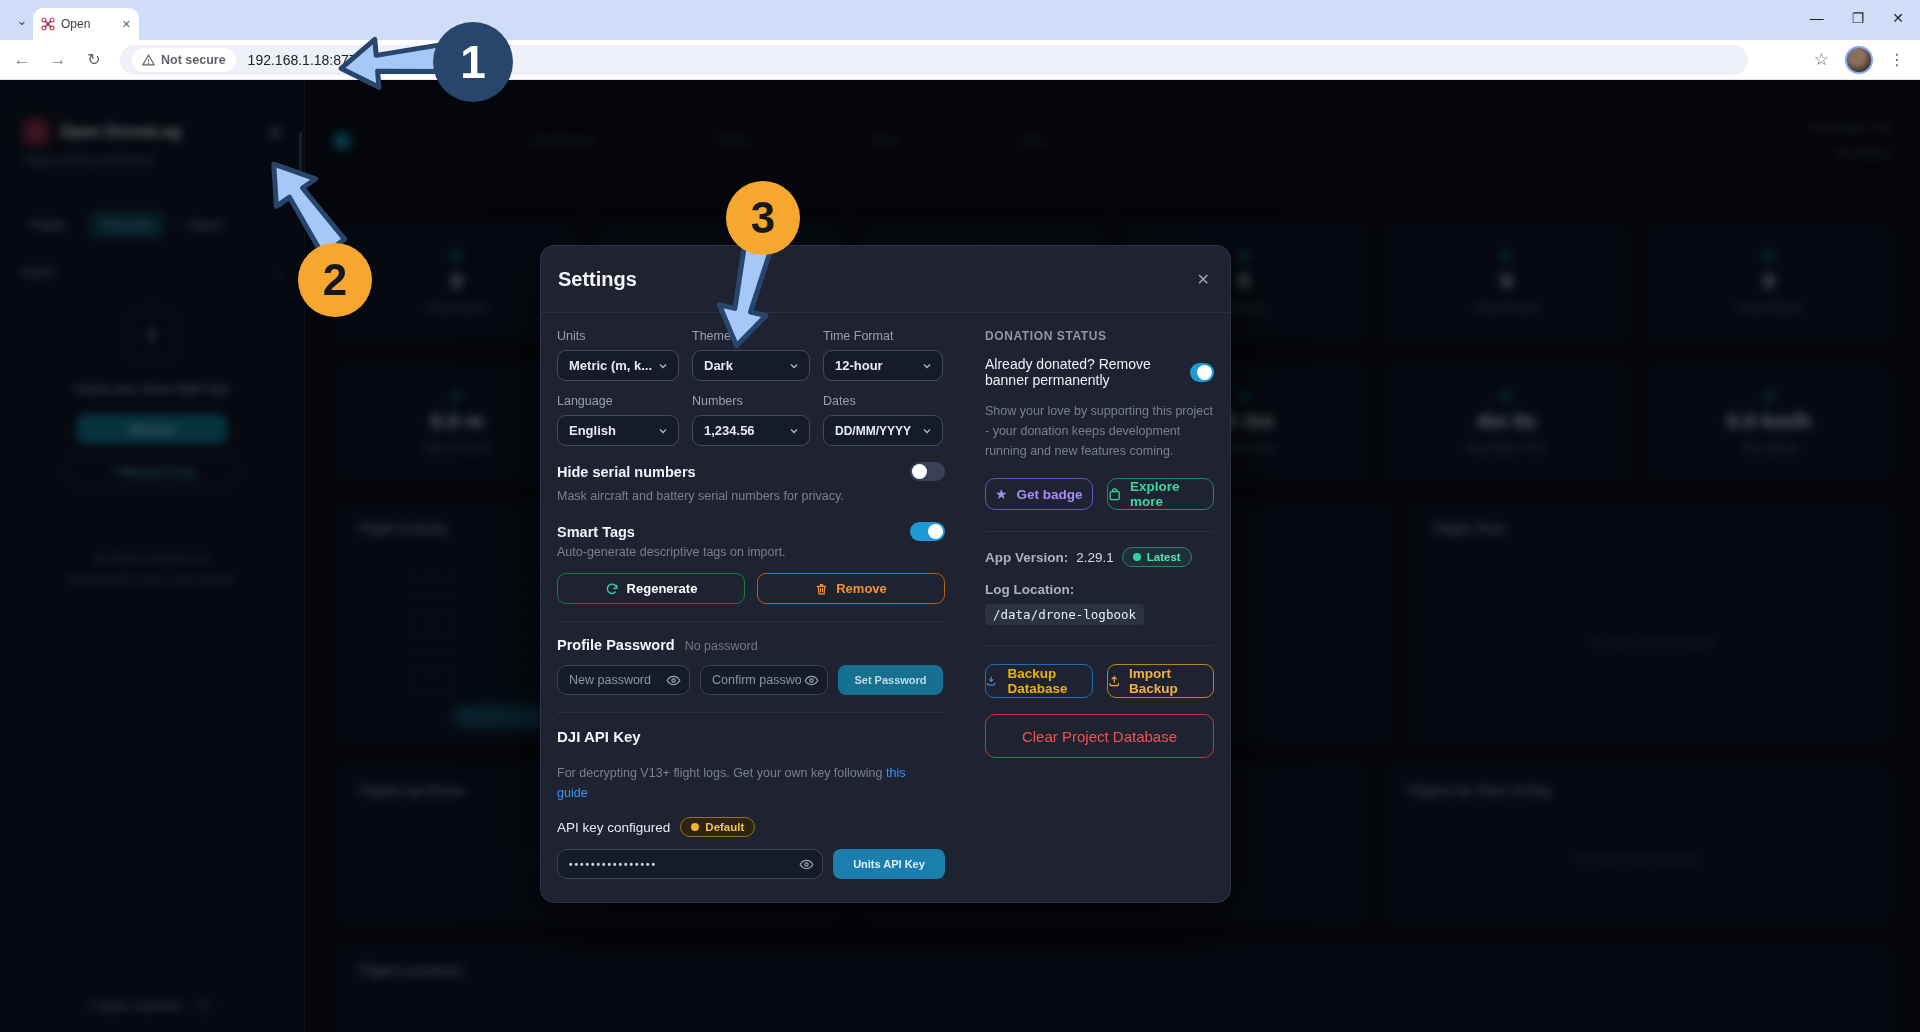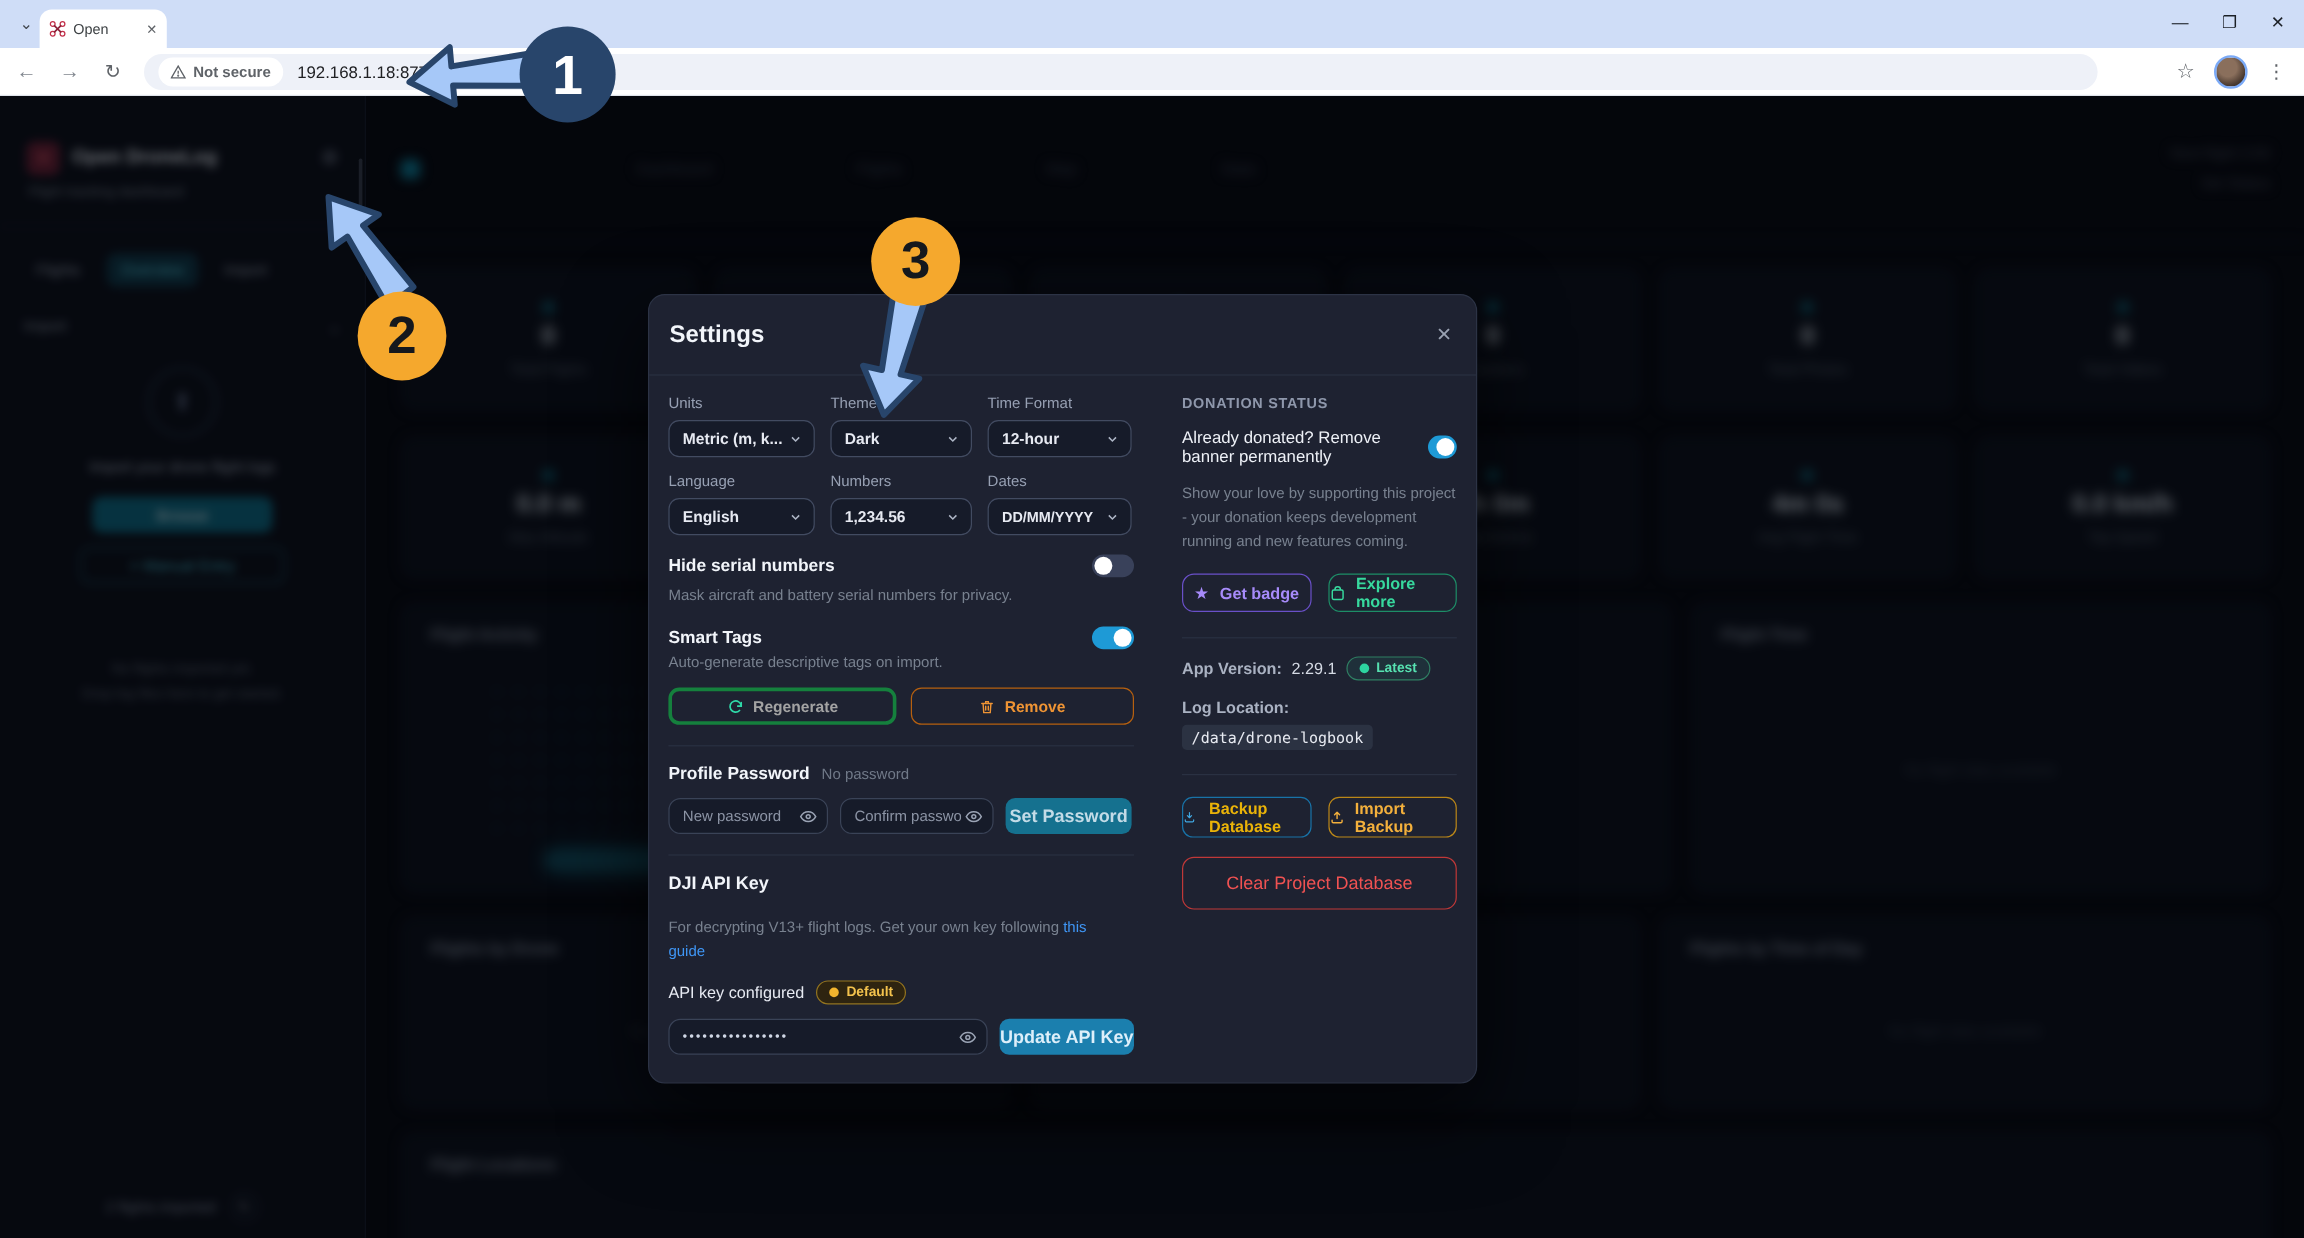--- a/index.html
+++ b/index.html
@@ -113,37 +113,37 @@
   .sec-desc { font-size:12.5px; color:#78818f; margin-top:6px; line-height:1.45; }
   .toggle { width:35px; height:19px; border-radius:10px; background:#39415a; position:relative; cursor:pointer; }
   .toggle .knob { position:absolute; top:2px; left:2px; width:15px; height:15px; border-radius:50%; background:#ffffff; }
   .toggle.on { background:#1e9ad6; }
   .toggle.on .knob { left:auto; right:2px; }
 
   .wide-select { margin-top:12px; height:31px; }
   .btn-pair { display:flex; gap:12px; margin-top:12px; }
   .obtn { flex:1; height:31px; border-radius:9px; display:flex; align-items:center; justify-content:center;
     gap:8px; font-size:13px; font-weight:700; cursor:pointer; background:transparent; }
-  .obtn.teal { border:3px solid #15803d; color:#a3a3a3; }
+  .obtn.teal { border:1px solid #15803d; color:#ffffff; }
   .obtn.orange { border:1px solid #b6600f; color:#ef9434; }
   .divider { height:1px; background:#2a3142; margin:17px 0 15px 0; }
 
   .pw-head { display:flex; align-items:baseline; gap:10px; }
   .pw-status { font-size:12.5px; color:#707988; }
   .pw-row { display:flex; gap:10px; margin-top:12px; }
   .inputbox { position:relative; height:30px; background:#161b29; border:1px solid #3a4357; border-radius:10px;
     display:flex; align-items:center; }
   .inputbox input { background:transparent; border:none; outline:none; color:#cfd6e4; font-size:12.5px;
     padding:0 26px 0 11px; width:100%; font-family:"Liberation Sans","DejaVu Sans",sans-serif; }
   .inputbox input::placeholder { color:#8c94a5; }
   .eye { position:absolute; right:8px; top:7px; width:15px; height:15px; }
   .pw-new { width:133px; }
   .pw-conf { width:128px; }
   .sbtn { height:30px; border-radius:8px; display:flex; align-items:center; justify-content:center;
-    font-size:15px; font-weight:700; cursor:pointer; }
+    font-size:11px; font-weight:700; cursor:pointer; }
   .set-pw { width:105px; background:#15718f; color:#c3dbe7; }
   .dji-desc { font-size:12.5px; color:#78818f; margin-top:19px; line-height:1.55; max-width:362px; }
   .dji-desc a { color:#3f96f5; text-decoration:none; }
   .apirow { display:flex; align-items:center; gap:10px; margin-top:14px; }
   .api-lab { font-size:13.5px; color:#e7eaf2; }
   .badge { display:inline-flex; align-items:center; gap:6px; border-radius:11px; padding:3px 10px; font-size:11.5px; font-weight:700; }
   .badge .dot { width:8px; height:8px; border-radius:50%; }
   .badge.amber { border:1px solid #93741f; background:#2e2410; color:#f3c24d; }
   .badge.amber .dot { background:#f3b52e; }
   .badge.green { border:1px solid #2f7f63; background:rgba(45,212,160,.08); color:#56e0b0; }
@@ -474,21 +474,21 @@
         </div>
       </div>
       <div class="key-row">
         <div class="inputbox key-input">
           <input type="text" value="••••••••••••••••" style="">
           <svg class="eye" viewBox="0 0 24 24" fill="none" stroke="#9aa3b4" stroke-width="2">
               <path d="M2 12s3.5-6.5 10-6.5S22 12 22 12s-3.5 6.5-10 6.5S2 12 2 12z"></path>
               <circle cx="12" cy="12" r="2.6"></circle>
             </svg>
         </div>
-        <div class="sbtn upd-btn">Update API Key</div>
+        <div class="sbtn upd-btn">Units API Key</div>
       </div>
     </div>
 
     <div class="colR">
       <div class="don-head">DONATION STATUS</div>
       <div class="don-row">
         <div class="don-lab">Already donated? Remove banner permanently</div>
         <div class="toggle on">
             <div class="knob"></div>
           </div>

